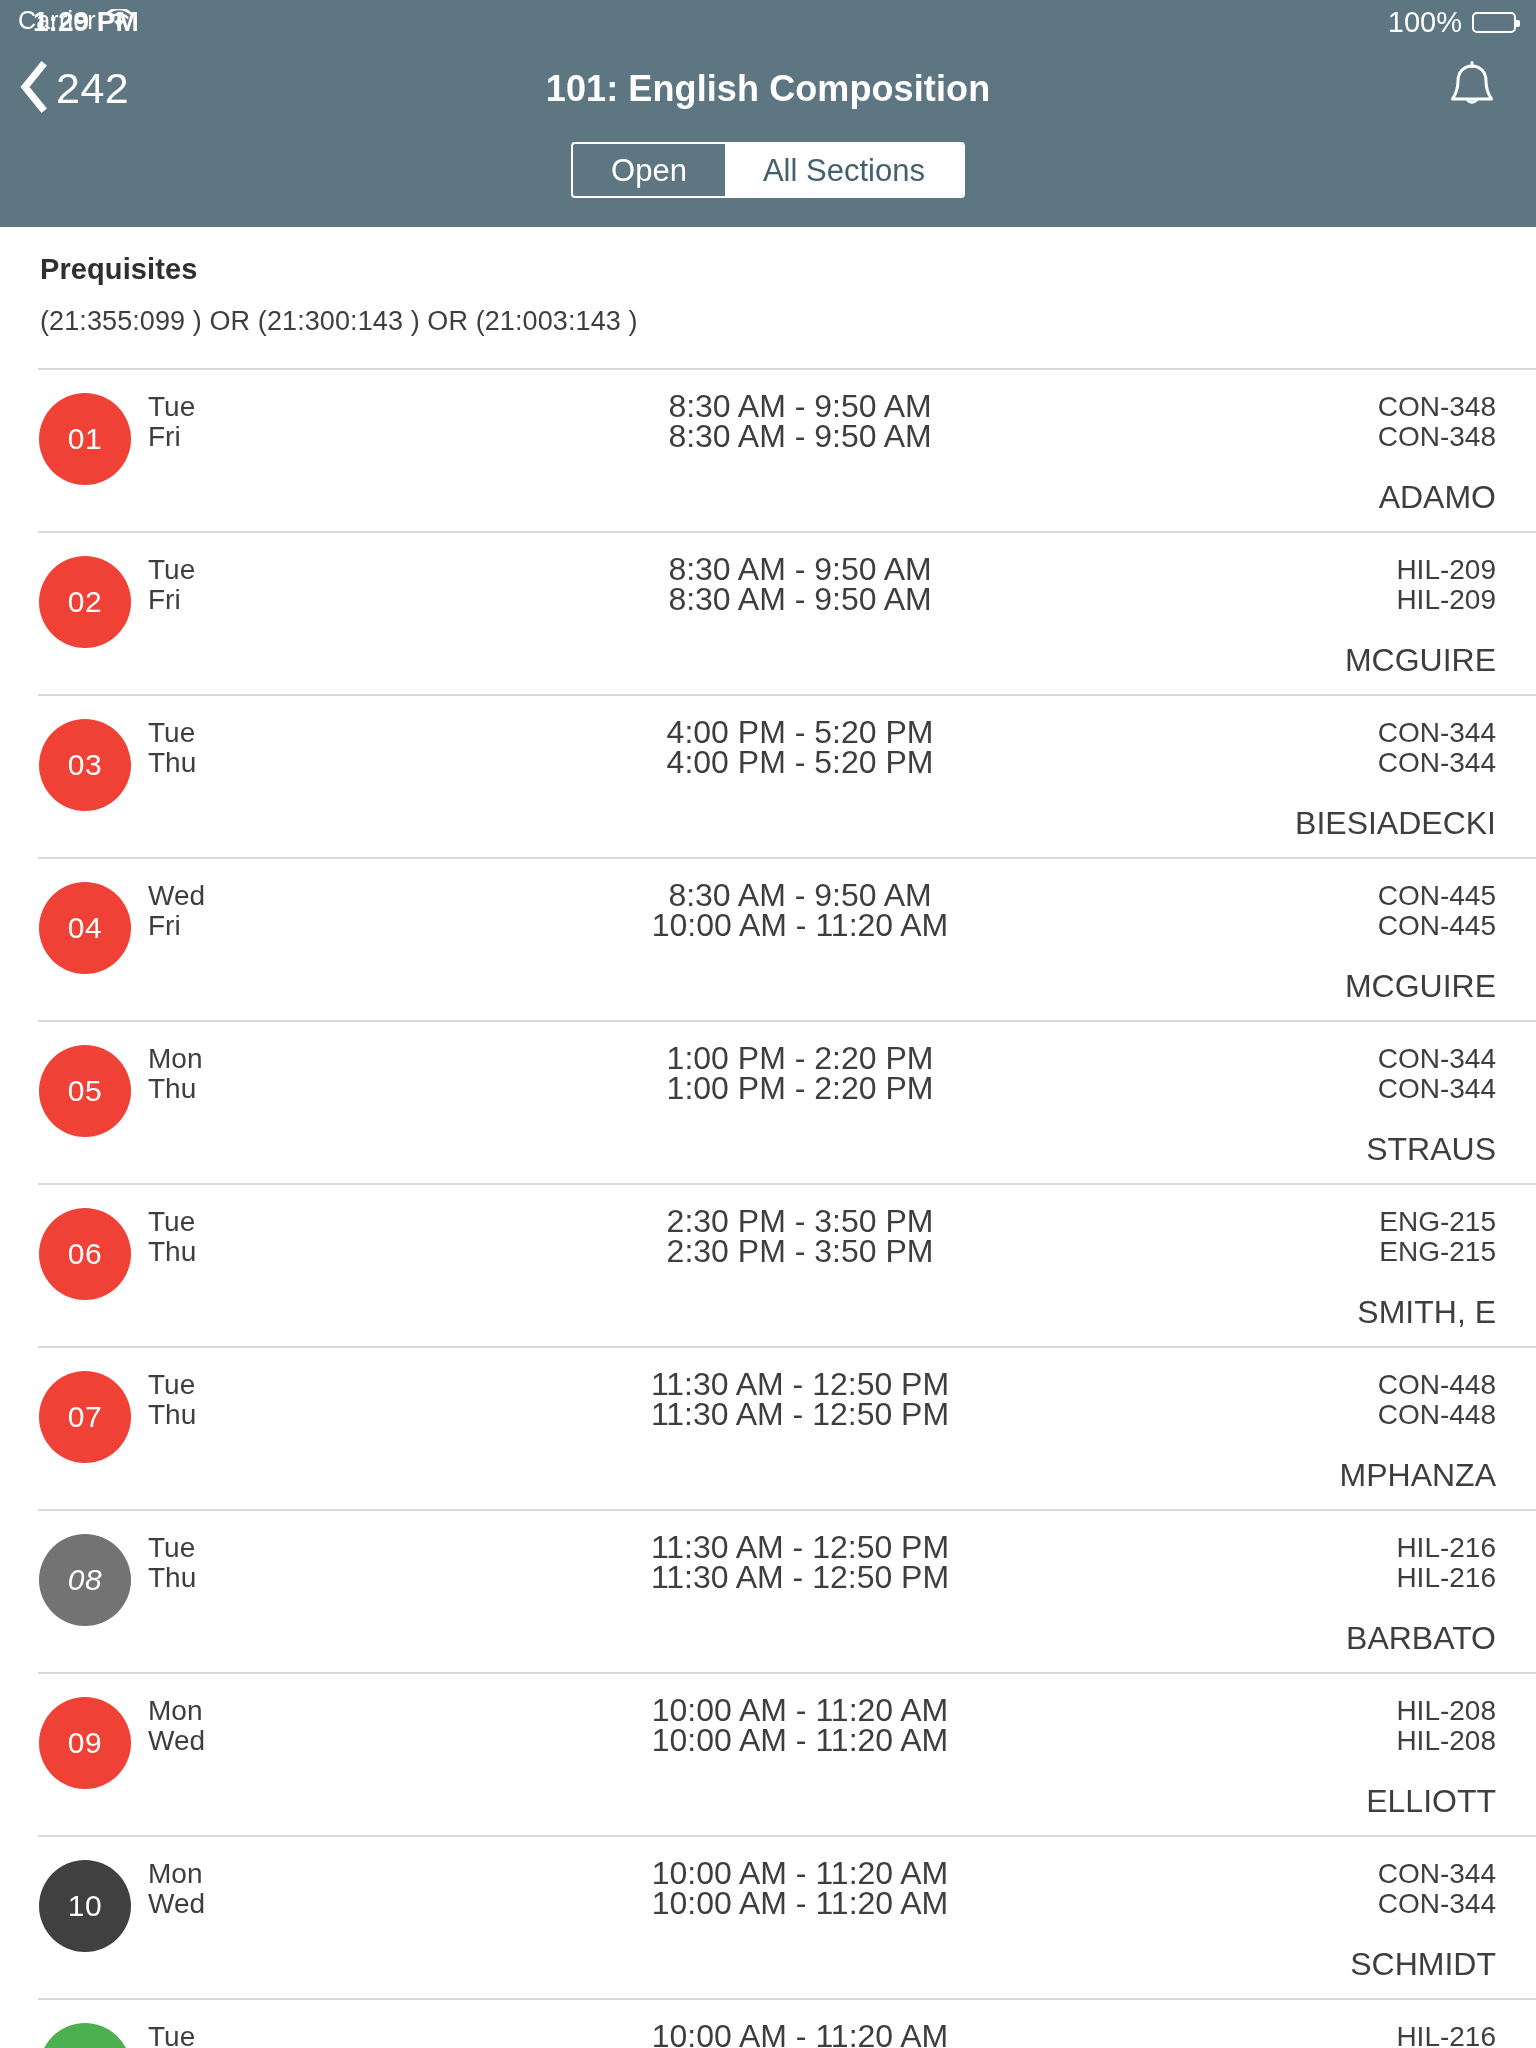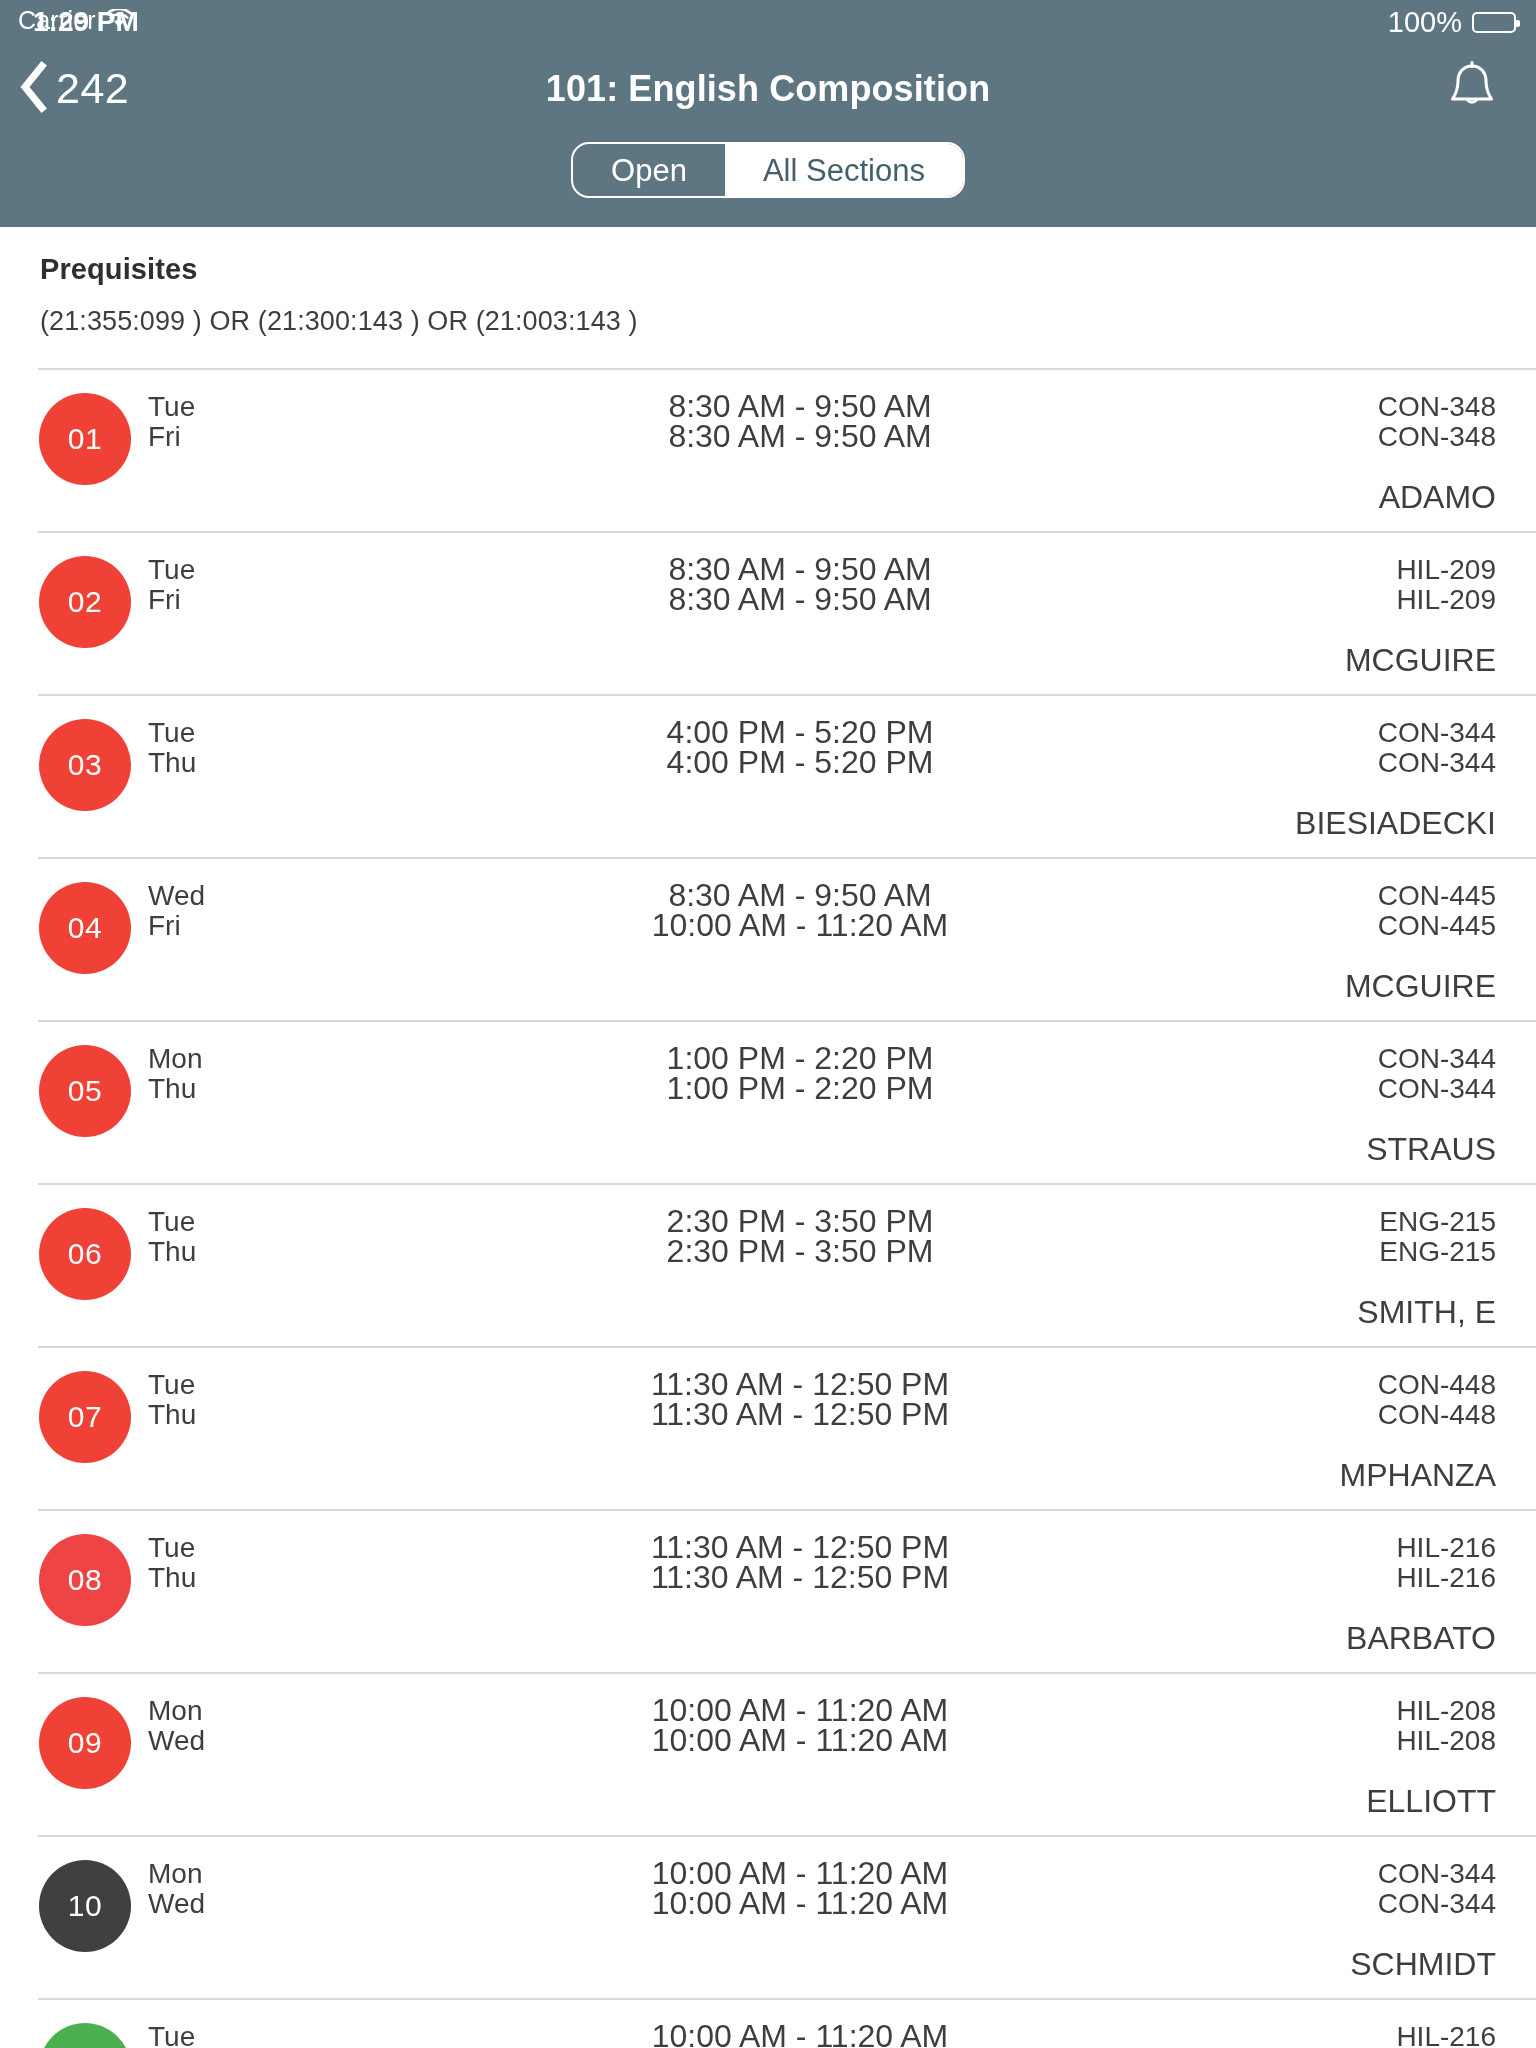--- a/index.html
+++ b/index.html
@@ -128,21 +128,21 @@
   .segmented-wrap {
     position: absolute;
     left: 0; right: 0;
     top: 142px;
     display: flex;
     justify-content: center;
   }
   .segmented {
     display: flex;
     border: 2px solid #ffffff;
-    border-radius: 18px;
+    border-radius: 4px;
     overflow: hidden;
     height: 56px;
   }
   .seg {
     display: flex;
     align-items: center;
     justify-content: center;
     font-size: 31px;
     padding: 0 38px;
     cursor: pointer;
@@ -445,21 +445,21 @@
             </div>
             <div class="rooms">
               <div>CON-448</div>
               <div>CON-448</div>
             </div>
             <div class="instructor">MPHANZA</div>
           </div>
         </div>
         <div class="section-row">
           <div class="inner">
-            <div class="badge" style="background: #ef4444;">08</div>
+            <div class="badge" style="background: #737373; font-style: italic;">08</div>
             <div class="days">
               <div>Tue</div>
               <div>Thu</div>
             </div>
             <div class="times">
               <div>11:30 AM - 12:50 PM</div>
               <div>11:30 AM - 12:50 PM</div>
             </div>
             <div class="rooms">
               <div>HIL-216</div>

